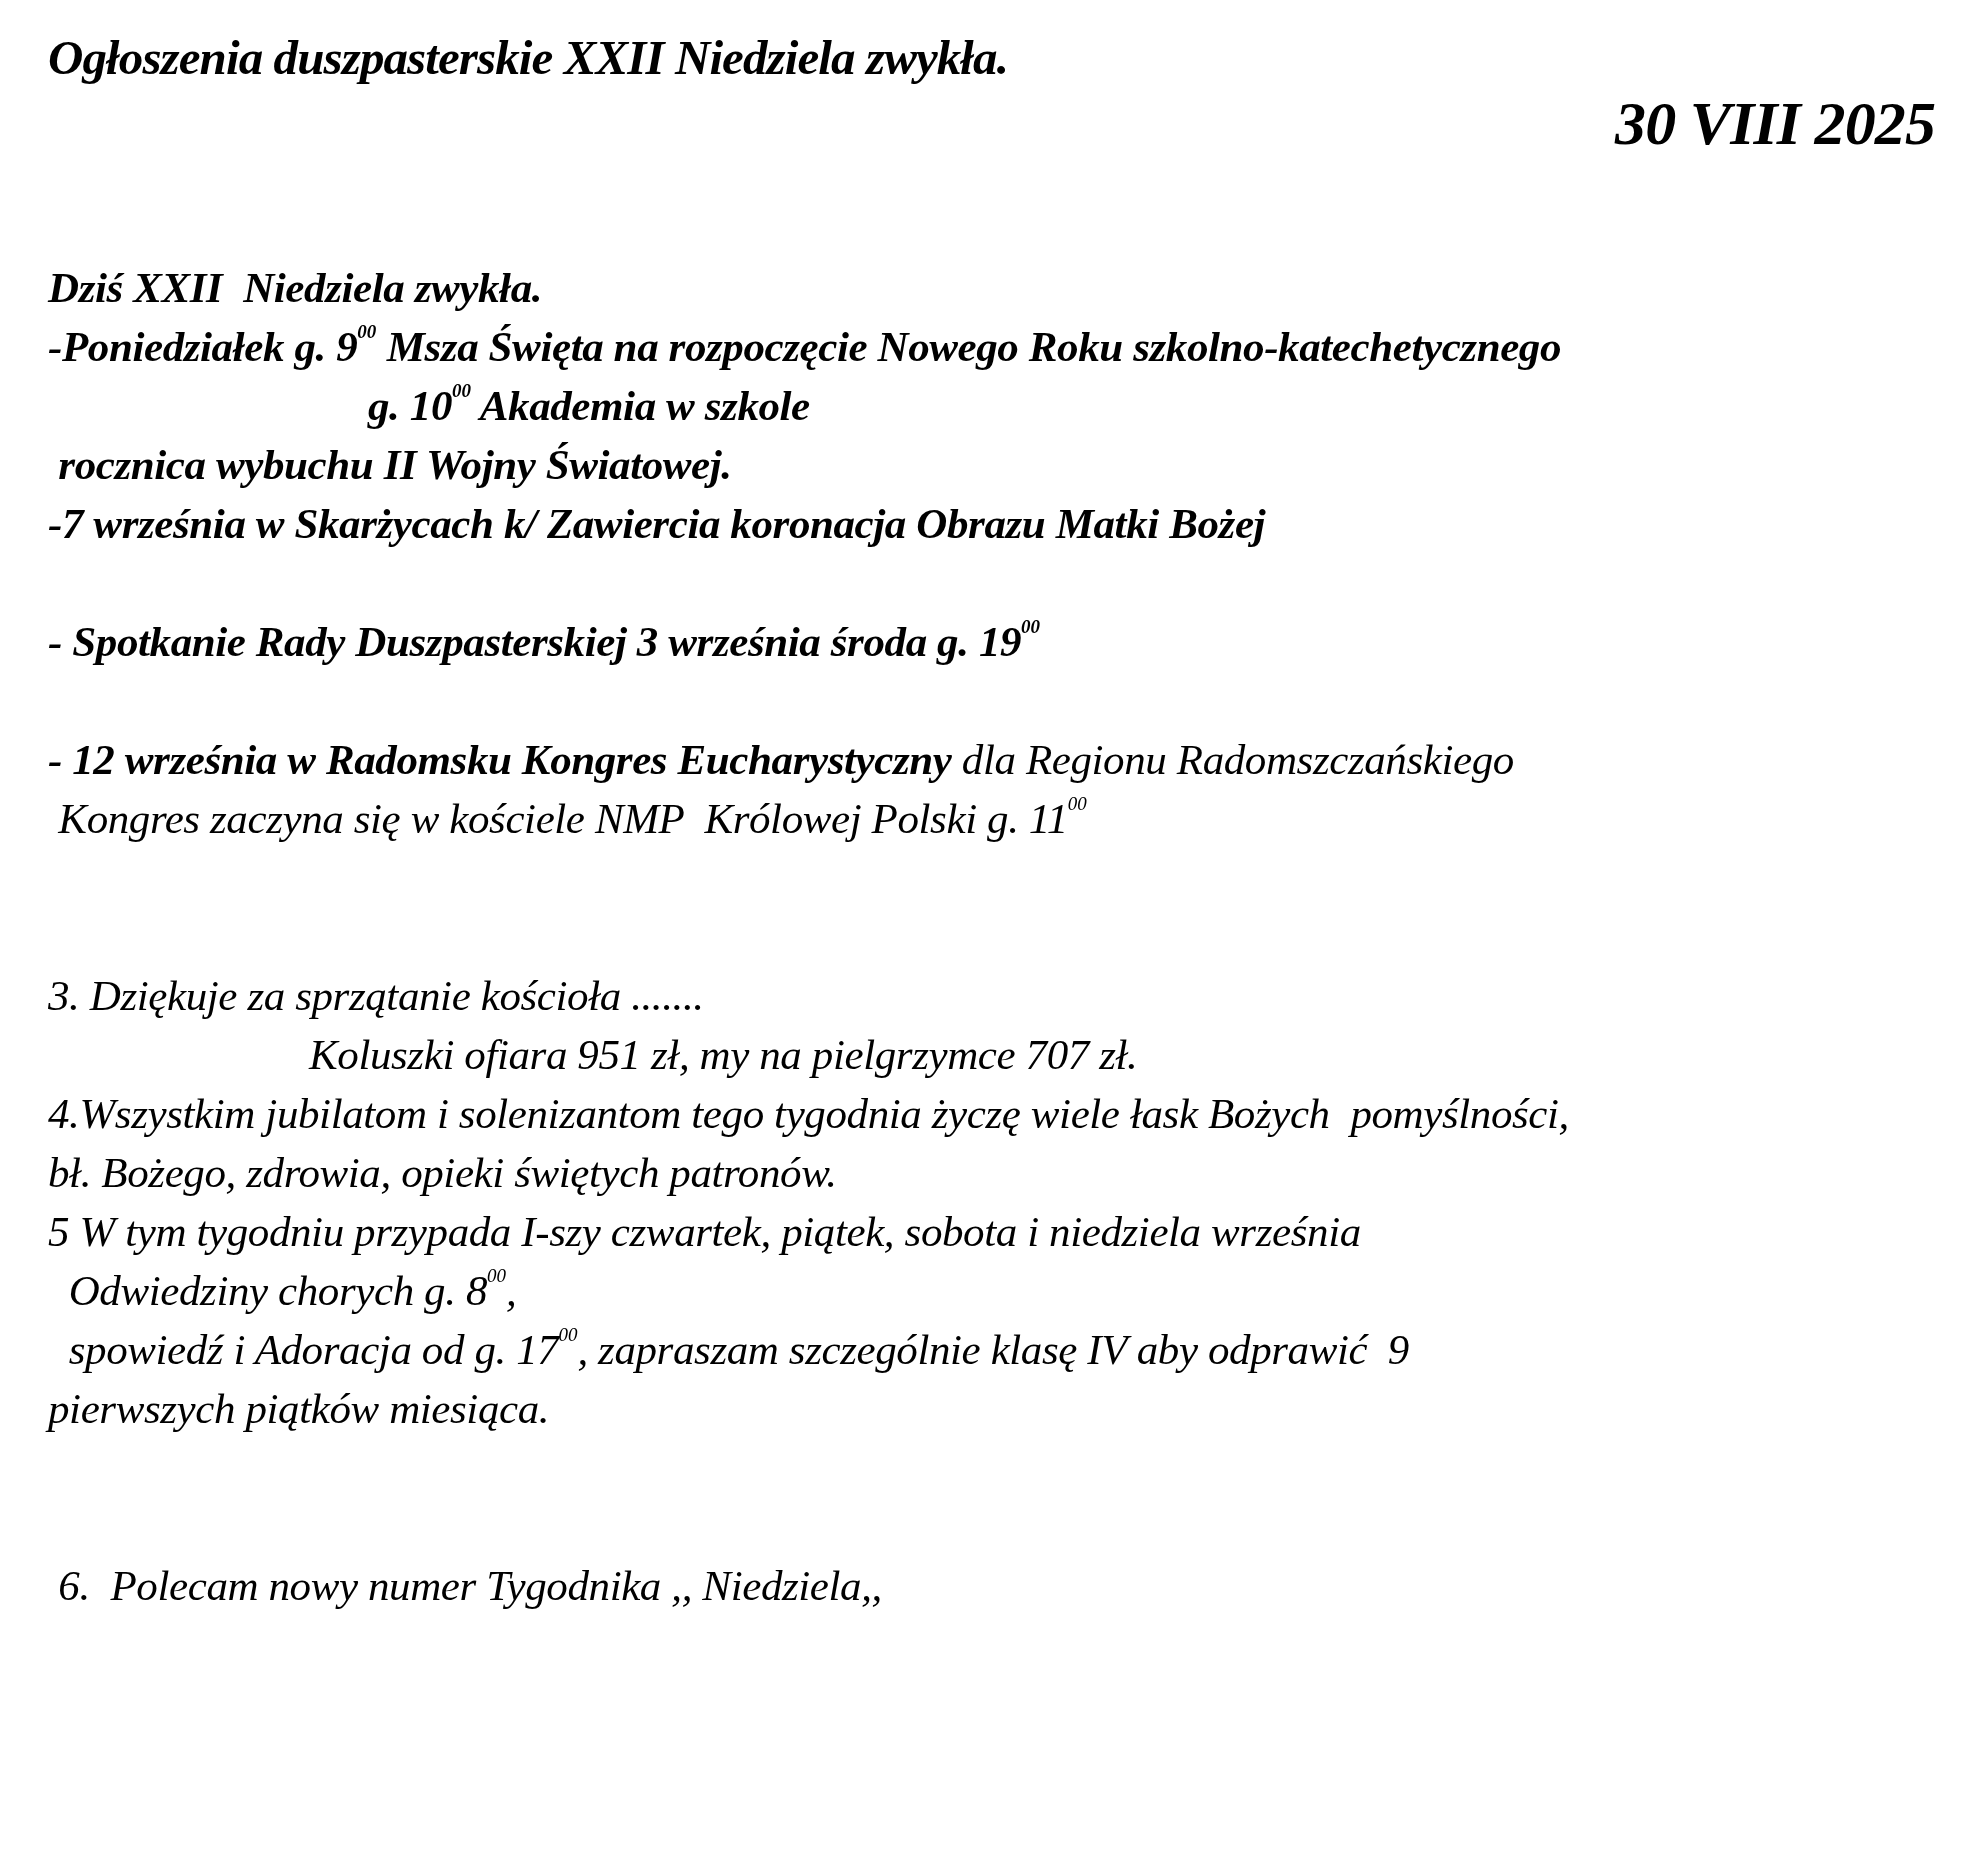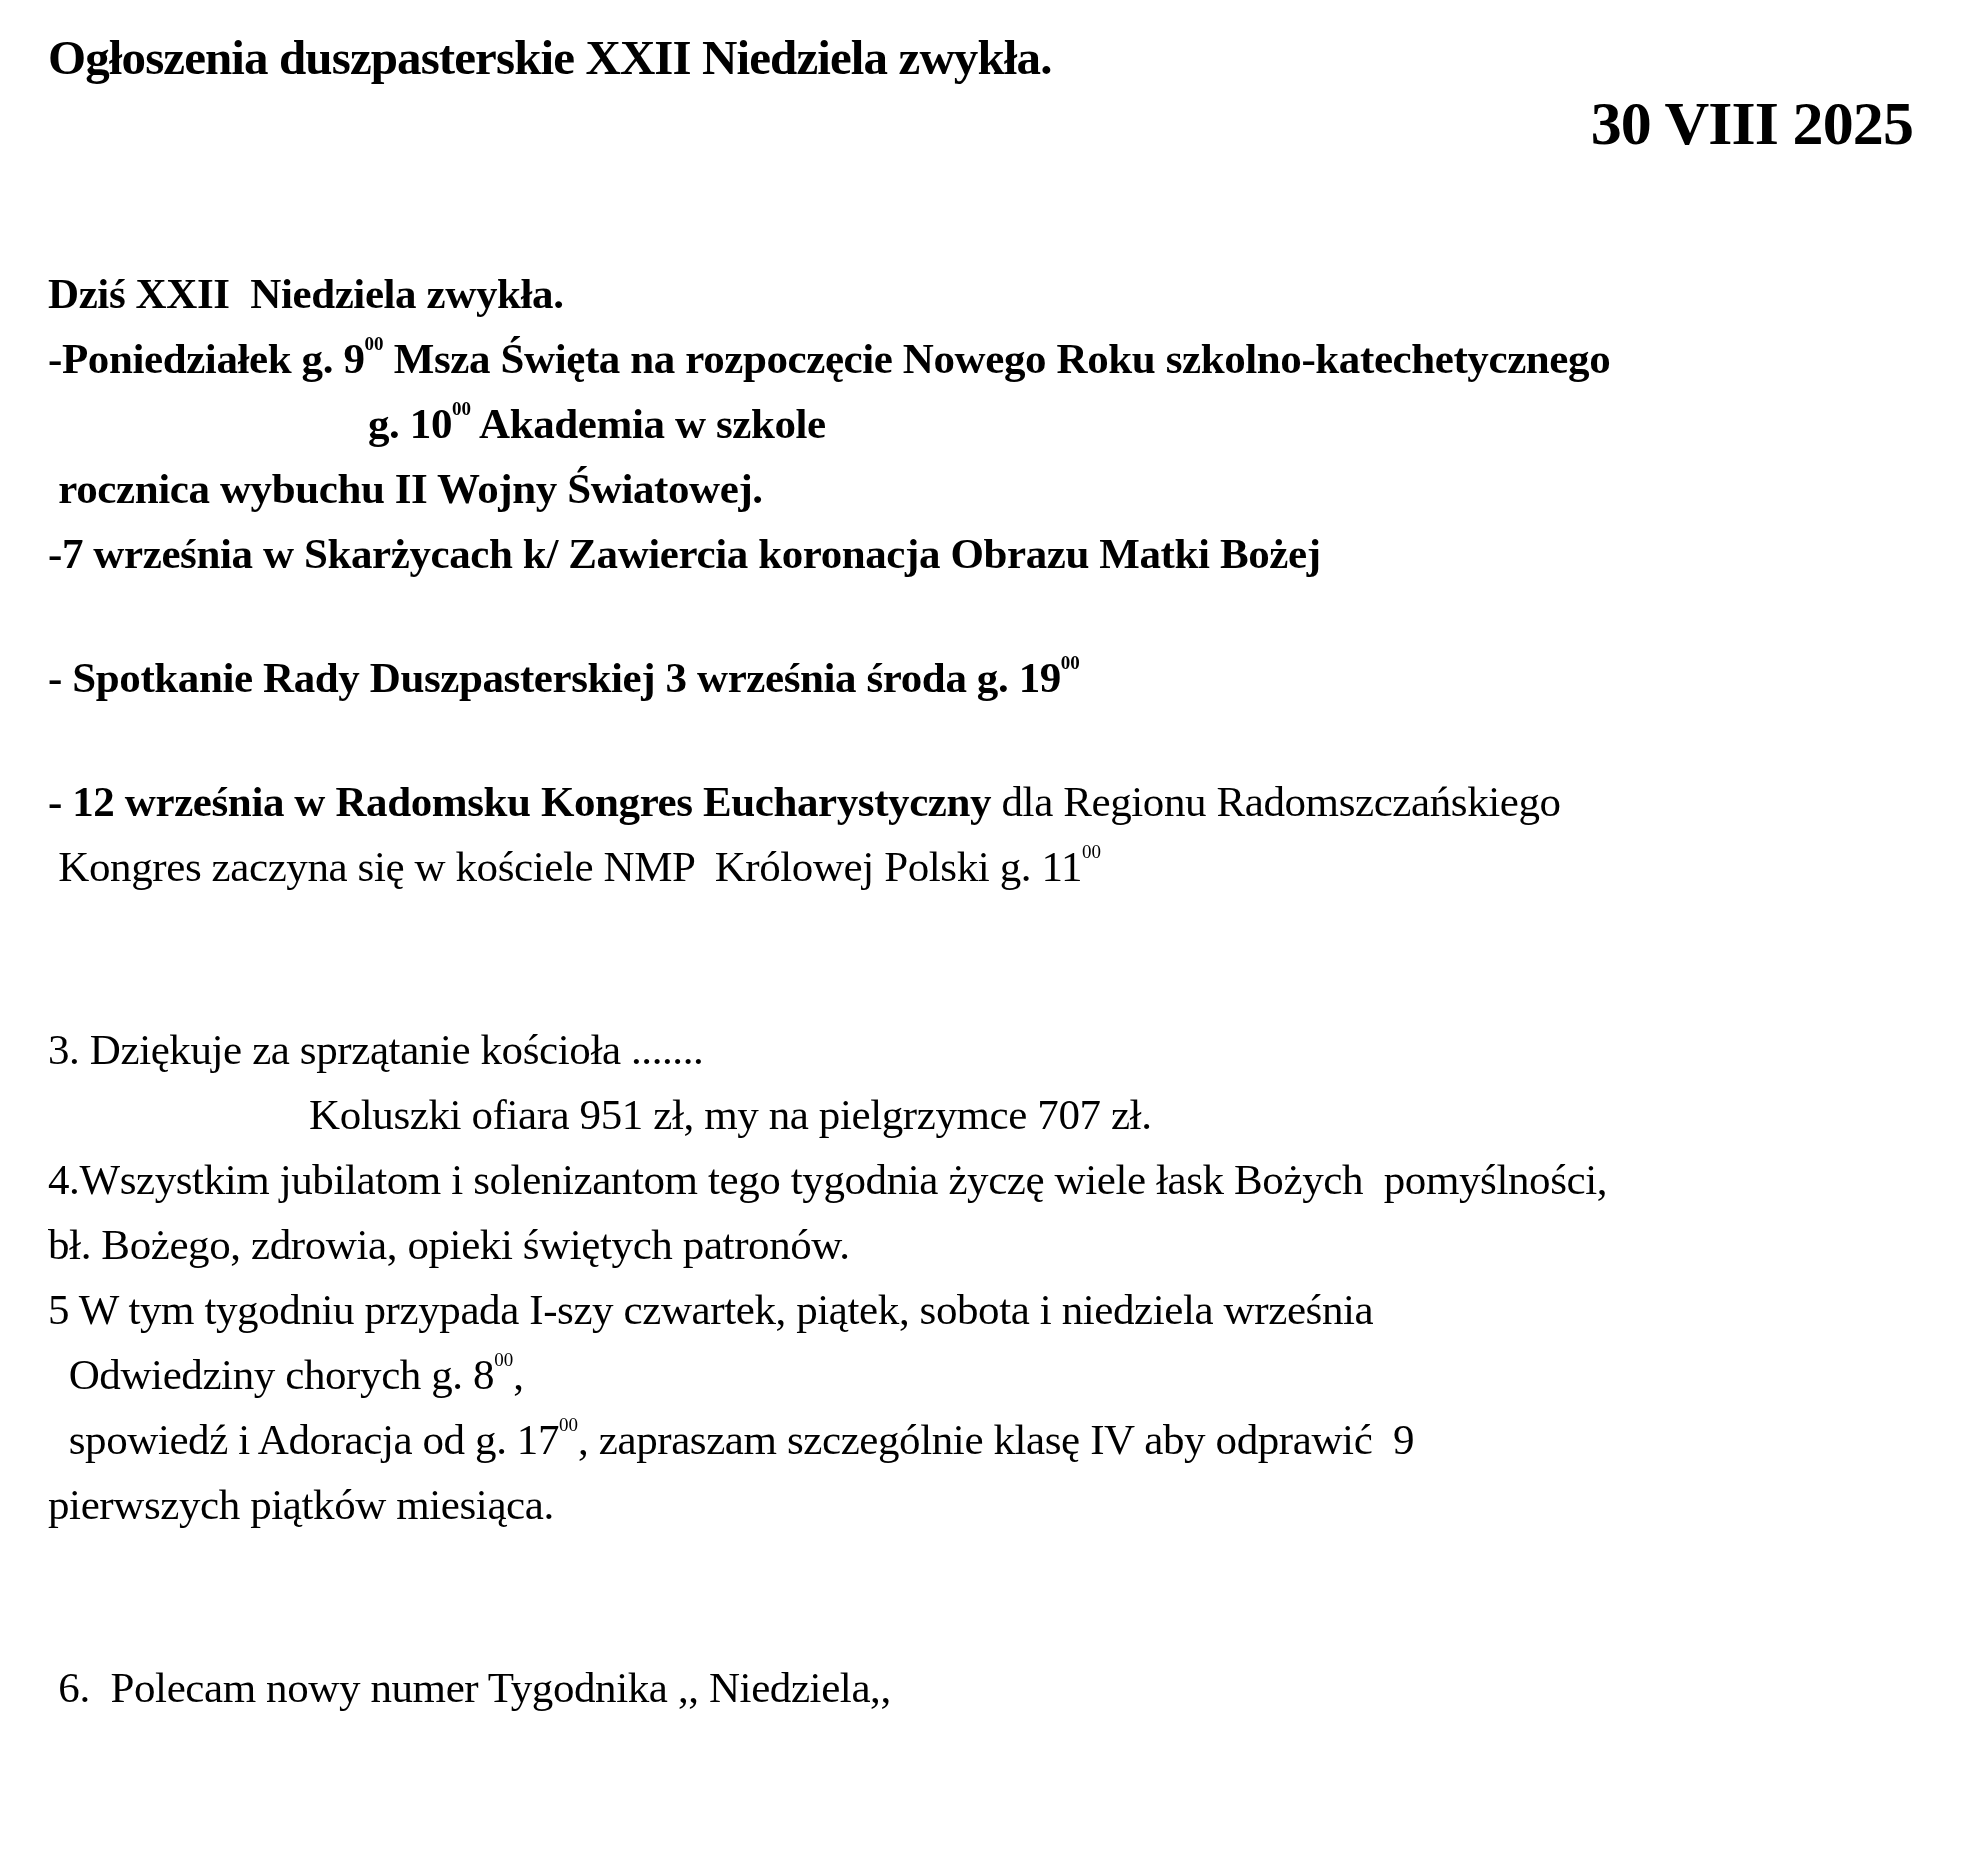--- a/index.html
+++ b/index.html
@@ -3,33 +3,33 @@
 <meta charset="utf-8">
 <style>
   html, body {
     margin: 0; padding: 0;
     width: 1978px; height: 1867px;
     background: #ffffff;
     color: #000000;
     overflow: hidden;
     font-family: "Liberation Serif", "DejaVu Serif", serif;
   }
-  .page { padding: 24px 65px 0 48px; }
+  .page { padding: 24px 43px 0 48px; font-style: italic; }
   p { margin: 0; }
   .t1 {
     font-size: 49px; line-height: 68px; font-weight: bold;
     white-space: pre; letter-spacing: -0.9px;
   }
   .t2 {
     font-size: 62px; line-height: 63px; font-weight: bold;
     text-align: right; white-space: pre; letter-spacing: -0.9px;
   }
   .ln {
     font-size: 43px; line-height: 59px;
-    white-space: pre; letter-spacing: -0.4px; margin-top: 6px;
+    white-space: pre; letter-spacing: -0.4px;
   }
   .b { font-weight: bold; }
   .ind-akademia { text-indent: 320px; }
   .ind-ofiara  { text-indent: 261px; }
   .gap-title { height: 103px; }
   .gap-1 { height: 59px; }
   .gap-2 { height: 118px; }
   sup.s {
     font-size: 19px;
     vertical-align: 22.6px;

